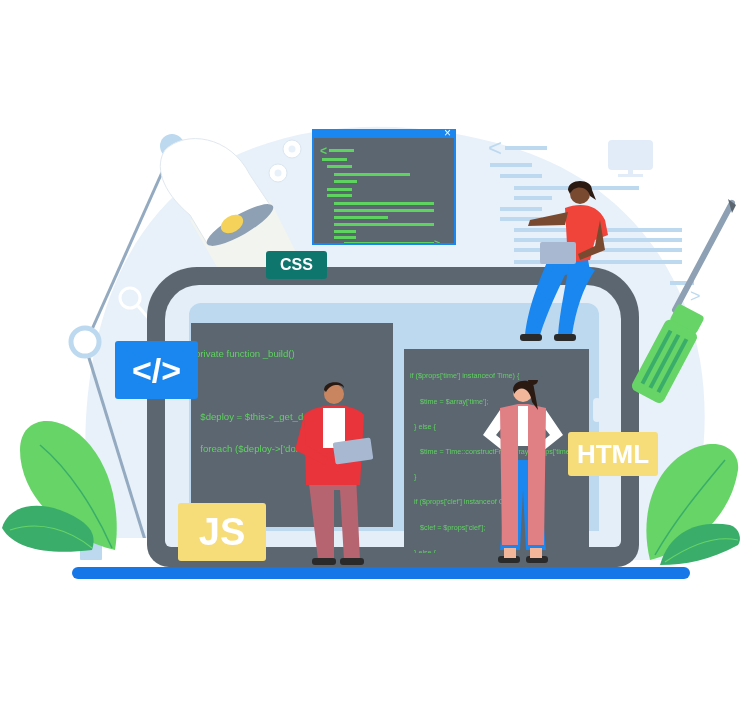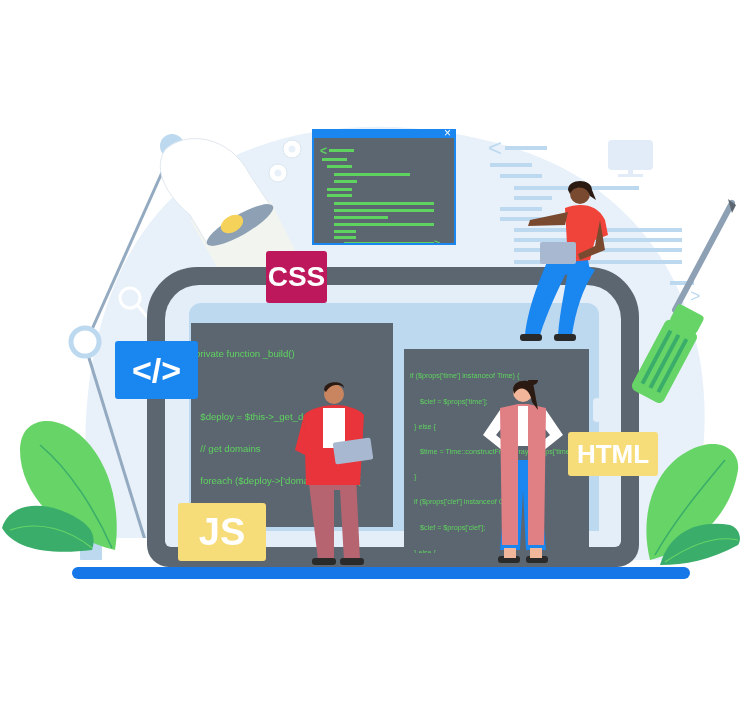--- a/index.html
+++ b/index.html
@@ -106,37 +106,36 @@
 <div class="abs" style="left:147px;top:267px;width:492px;height:300px;background:#5b6670;border-radius:50px 50px 22px 22px;">
   <div class="abs" style="left:18px;top:18px;width:456px;height:262px;background:#e3eef9;border-radius:34px 34px 6px 6px;">
     <div class="abs" style="left:24px;top:18px;width:410px;height:228px;background:#bcd9f0;border-radius:12px 12px 0 0;"></div>
   </div>
 </div>
 
 <div class="abs code code-left" style="left:191px;top:323px;width:202px;height:204px;background:#5b6670;padding:7px 0 0 4px;box-sizing:border-box;overflow:hidden;">
   <div>private function _build()</div>
   <div></div>
   <div>  $deploy = $this-&gt;_get_deploy();</div>
-  <div>  // get domains</div>
   <div>  foreach ($deploy-&gt;['domains'] as $d) {</div>
   
   
   
   
   
   
   
   
   
   
 </div>
 
 <div class="abs code code-right" style="left:404px;top:323px;width:185px;height:204px;background:#5b6670;padding:9px 0 0 6px;box-sizing:border-box;overflow:hidden;margin-top:26px;">
   <div>if ($props['time'] instanceof Time) {</div>
-  <div>     $clef = $props['time'];</div>
+  <div>     $time = $array['time'];</div>
   <div>  } else {</div>
   <div>     $time = Time::constructFromArray($props['time']);</div>
   <div>  }</div>
   <div>  if ($props['clef'] instanceof Clef) {</div>
   <div>     $clef = $props['clef'];</div>
   <div>  } else {</div>
   
   
   
   
@@ -171,21 +170,21 @@
   <path d="M2 118 C10 90 50 90 80 110 C95 120 95 130 92 140 C50 145 15 140 2 118 Z" fill="#3aad6a"></path>
   <path d="M10 120 C40 110 70 120 92 138" stroke="#66d466" stroke-width="1.2" fill="none"></path>
 </svg>
 <svg class="abs" style="left:630px;top:410px" width="112" height="160">
   <path d="M20 150 C10 110 20 60 60 40 C90 25 110 40 108 60 C100 110 60 140 20 150 Z" fill="#66d466"></path>
   <path d="M25 145 C45 110 70 80 95 50" stroke="#3aad6a" stroke-width="1.5" fill="none"></path>
   <path d="M30 155 C40 120 70 110 100 115 C110 118 112 130 108 135 C80 150 55 155 30 155 Z" fill="#3aad6a"></path>
   <path d="M35 152 C60 135 85 125 108 130" stroke="#66d466" stroke-width="1.2" fill="none"></path>
 </svg>
 
-<div class="abs badge" style="left:266px;top:251px;width:61px;height:52px;background:#be185d;font-size:28px;">CSS</div>
+<div class="abs badge" style="left:266px;top:251px;width:61px;height:28px;background:#0f766e;font-size:16px;">CSS</div>
 <div class="abs badge" style="left:115px;top:341px;width:83px;height:58px;background:#1a86f0;font-size:34px;">&lt;/&gt;</div>
 <div class="abs badge" style="left:178px;top:503px;width:88px;height:58px;background:#f7dc7a;font-size:38px;">JS</div>
 <div class="abs badge" style="left:568px;top:432px;width:90px;height:44px;background:#f7dc7a;font-size:26px;">HTML</div>
 
 <div class="abs" style="left:72px;top:567px;width:618px;height:12px;background:#1677e8;border-radius:6px;"></div>
 
 <svg class="abs" style="left:290px;top:380px" width="90" height="190">
 
   <path d="M18 95 L28 180 L44 180 L44 110 L50 110 L54 180 L70 180 L66 95 Z" fill="#b56470"></path>
 

